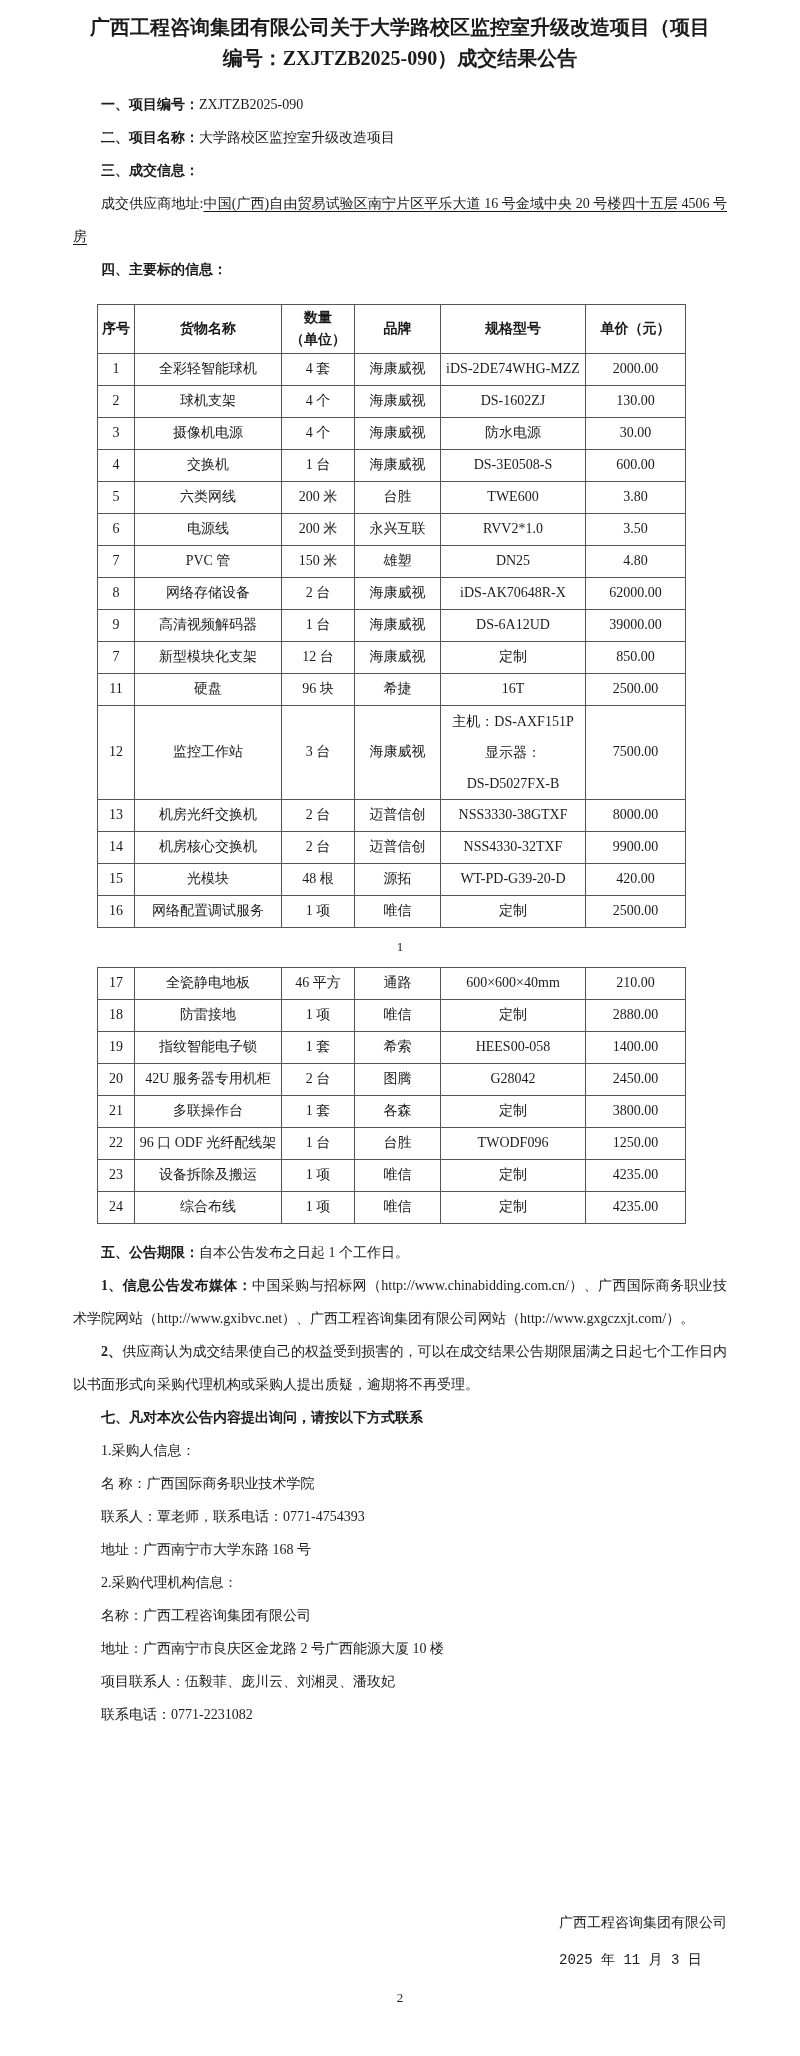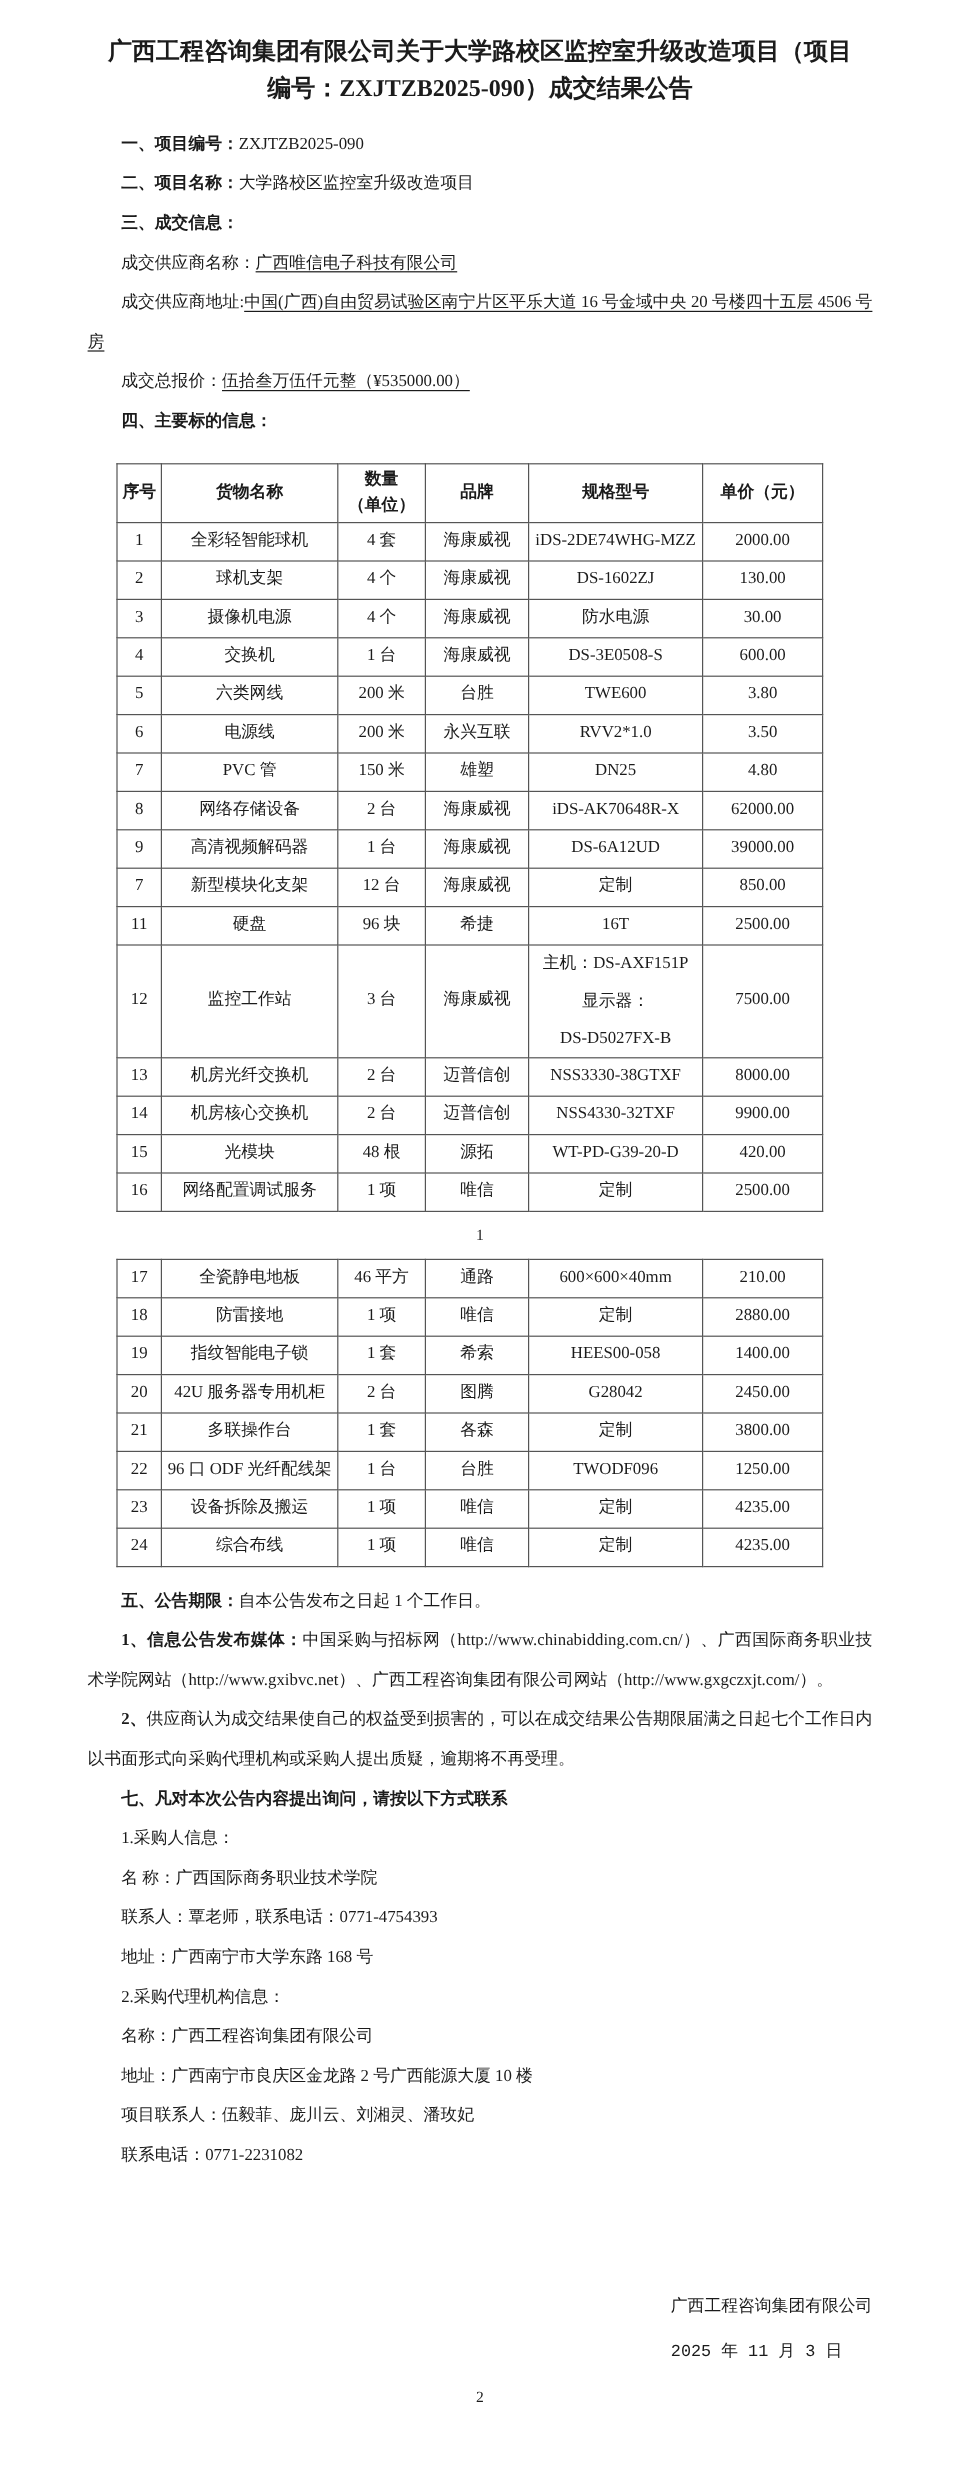--- a/index.html
+++ b/index.html
@@ -4,21 +4,21 @@
 <style>
   html,body{margin:0;padding:0;background:#ffffff;}
   body{
     width:800px;height:2056px;overflow:hidden;
     font-family:"Liberation Serif","DejaVu Serif",serif;
     color:#1b1b1b;
   }
   .page{
     position:relative;box-sizing:border-box;
     width:800px;height:2056px;
-    padding:28px 73px 0 73px;
+    padding:12px 73px 0 73px;
     font-size:14px;
   }
   .title{
     font-size:20px;font-weight:bold;line-height:31px;
     text-align:center;max-width:622px;
     margin:0 auto 14px auto;
   }
   .para{
     margin:0;line-height:33px;text-indent:28px;
     text-align:justify;
@@ -58,23 +58,21 @@
 <body>
 
 <div class="page">
 
   <h1 class="title">广西工程咨询集团有限公司关于大学路校区监控室升级改造项目（项目编号：ZXJTZB2025-090）成交结果公告</h1>
 
   <div id="paras-1">
       <p class="para"><b>一、项目编号：</b>ZXJTZB2025-090</p>
       <p class="para"><b>二、项目名称：</b>大学路校区监控室升级改造项目</p>
       <p class="para"><b>三、成交信息：</b></p>
-      <p class="para">成交供应商名称：<u>广西唯信电子科技有限公司</u></p>
       <p class="para">成交供应商地址:<u>中国(广西)自由贸易试验区南宁片区平乐大道 16 号金域中央 20 号楼四十五层 4506 号房</u></p>
-      <p class="para">成交总报价：<u>伍拾叁万伍仟元整（¥535000.00）</u></p>
       <p class="para"><b>四、主要标的信息：</b></p>
     </div>
 
   <table class="items" id="table-1">
     <colgroup>
       <col style="width:37px">
         <col style="width:147px">
         <col style="width:73px">
       <col style="width:86px">
         <col style="width:145px">

